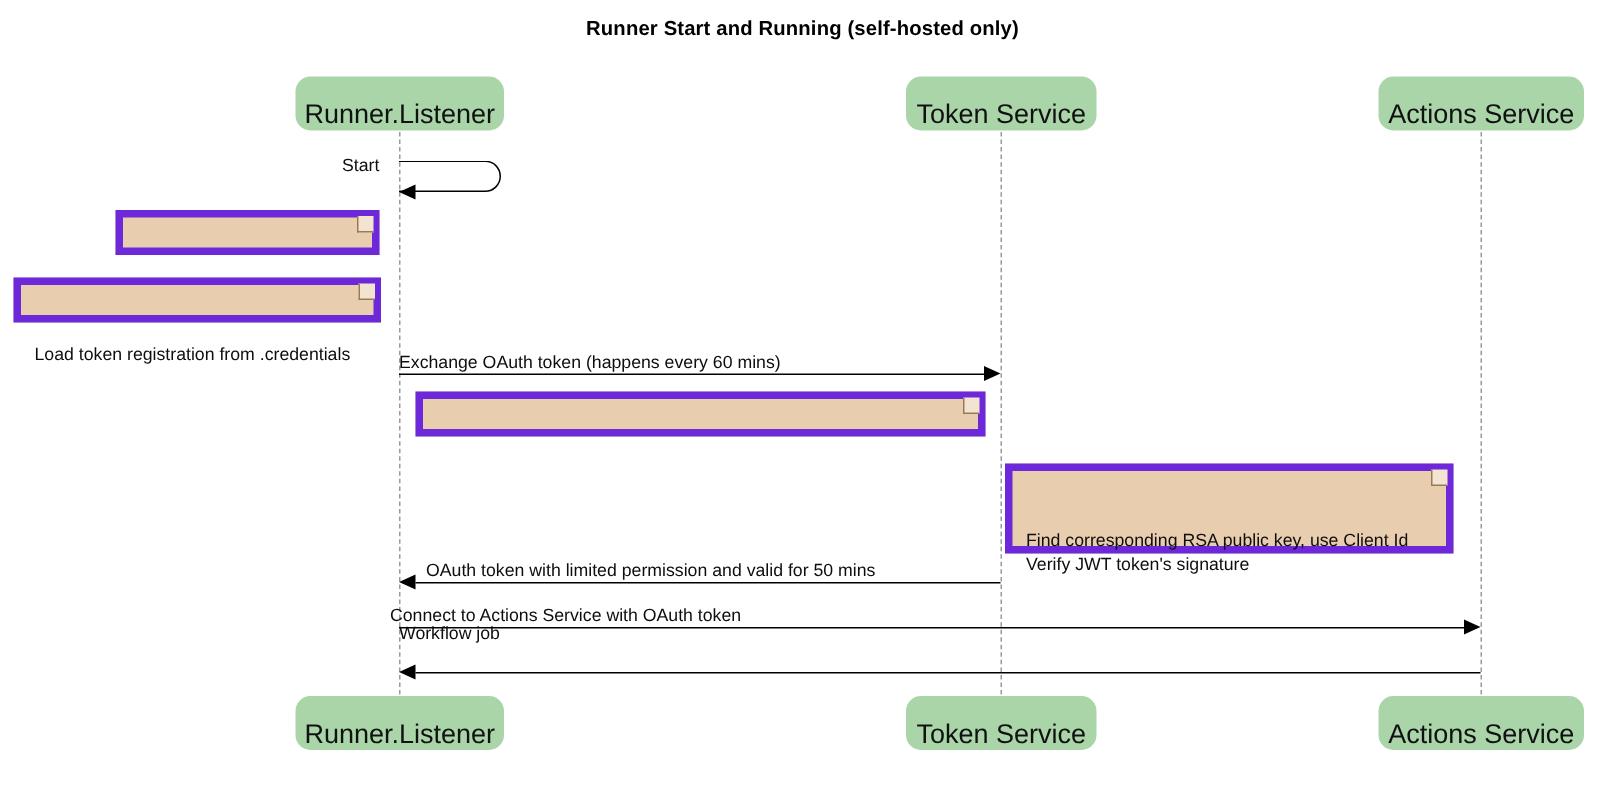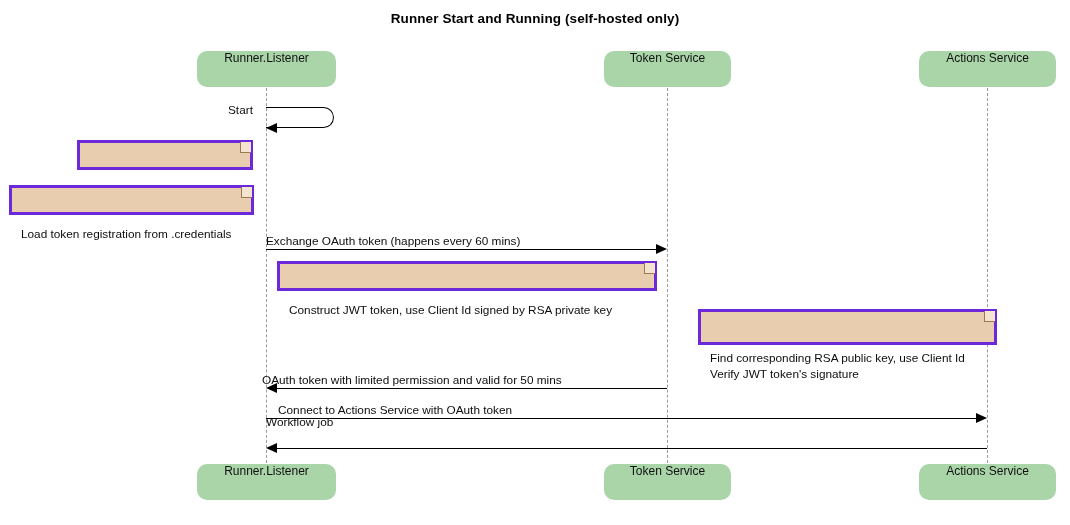--- a/index.html
+++ b/index.html
@@ -32,30 +32,30 @@
     width: 0;
     height: 375px;
     border-left: 1px dashed #9a9a9a;
   }
   .participant {
     position: absolute;
     height: 36px;
     border-radius: 10px;
     background: #a9d5a9;
     display: flex;
-    align-items: flex-start;
+    align-items: flex-end;
     justify-content: center;
-    font-size: 12px;
+    font-size: 18px;
     color: #111111;
     box-sizing: border-box;
   }
   .note {
     position: absolute;
     background: #e9cdaf;
-    border: 3px solid #6d28d9;
+    border: 5px solid #6d28d9;
     box-sizing: border-box;
     font-size: 11.8px;
     color: #0d0d0d;
     padding: 6px 9px 6px 9px;
     line-height: 16px;
     white-space: pre-line;
   }
   .note .dogear {
     position: absolute;
     top: -1px;
@@ -135,34 +135,33 @@
   <span class="dogear"></span>
   <span>Load token registration from .credentials</span>
 </div>
 
 <div class="msg-label" style="left:266px; top:234px; width:401px;">Exchange OAuth token (happens every 60 mins)</div>
 <div class="msg-line" style="left:266px; top:249px; width:390px;"></div>
 <div class="arrowhead right" style="left:656px; top:243.7px;"></div>
 
 <div class="note" style="left:277px; top:261px; width:380px; height:30px;">
   <span class="dogear"></span>
-  <span>Construct JWT token, use Client Id signed by RSA private key</span>
 </div>
 
-<div class="note" style="left:698px; top:309px; width:299px; height:36px;">
+<div class="note" style="left:670px; top:309px; width:299px; height:60px;">
   <span class="dogear"></span>
   <span>Find corresponding RSA public key, use Client Id
 Verify JWT token's signature</span>
 </div>
 
-<div class="msg-label" style="left:262px; top:373px; width:401px;">OAuth token with limited permission and valid for 50 mins</div>
+<div class="msg-label" style="left:284px; top:373px; width:401px;">OAuth token with limited permission and valid for 50 mins</div>
 <div class="msg-line" style="left:277px; top:388px; width:390px;"></div>
 <div class="arrowhead left" style="left:266px; top:382.7px;"></div>
 
-<div class="msg-label" style="left:278px; top:403px; width:721px;">Connect to Actions Service with OAuth token</div>
+<div class="msg-label" style="left:260px; top:403px; width:721px;">Connect to Actions Service with OAuth token</div>
 <div class="msg-line" style="left:266px; top:418px; width:710px;"></div>
 <div class="arrowhead right" style="left:976px; top:412.7px;"></div>
 
 <div class="msg-label" style="left:266px; top:415px; width:721px;">Workflow job</div>
 <div class="msg-line" style="left:277px; top:448px; width:710px;"></div>
 <div class="arrowhead left" style="left:266px; top:442.7px;"></div>
 
 <div class="participant" style="left:197px; top:464px; width:139px;">
   <span>Runner.Listener</span>
 </div>

